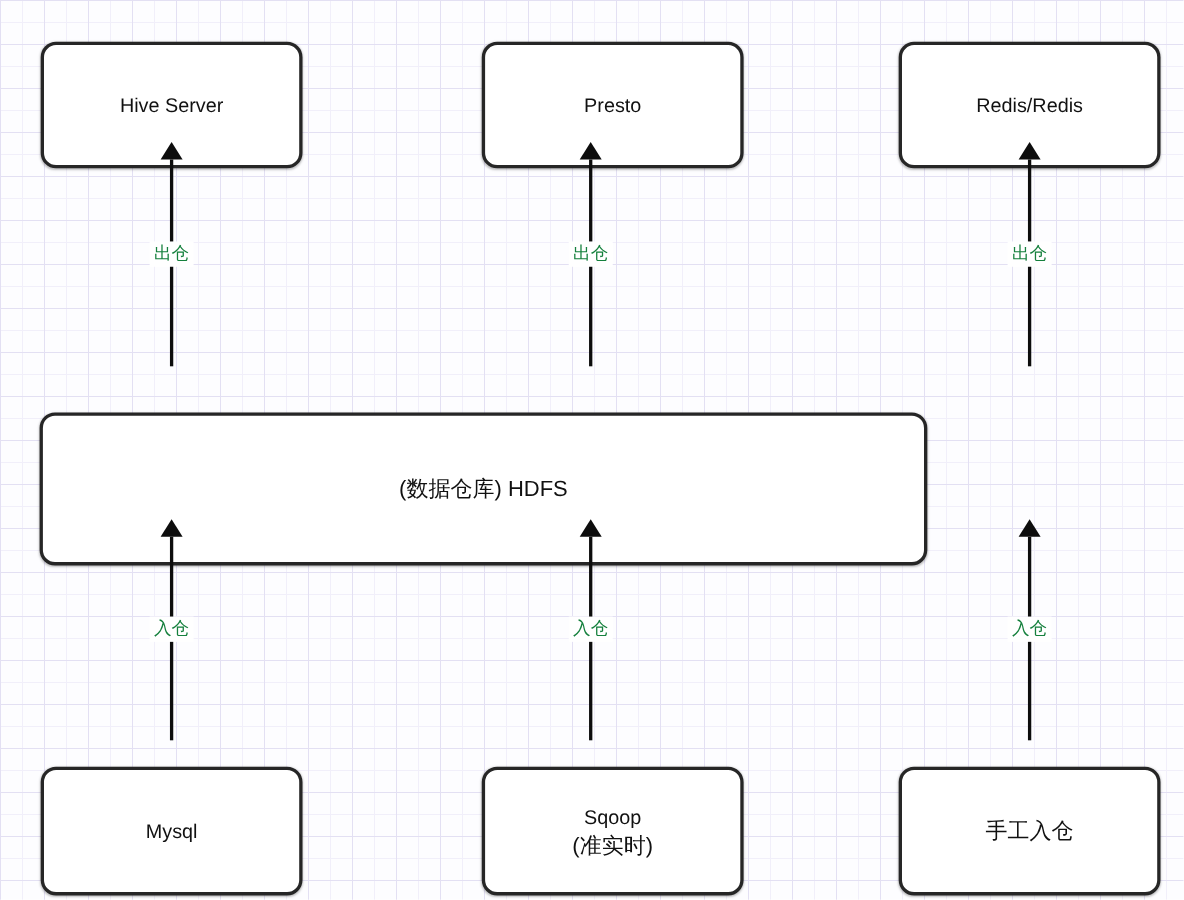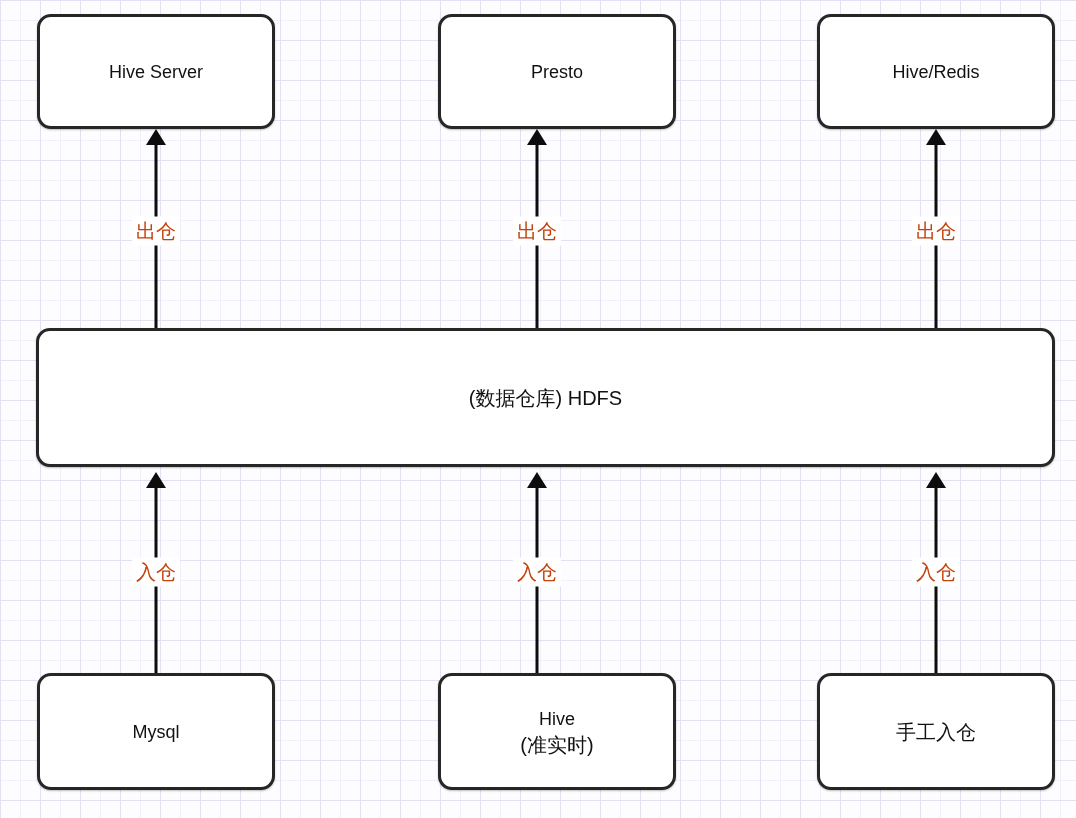--- a/index.html
+++ b/index.html
@@ -30,25 +30,26 @@
     border-radius: 14px;
     box-shadow: 0 1px 2px rgba(0,0,0,0.25);
     display: flex;
     flex-direction: column;
     align-items: center;
     justify-content: center;
     text-align: center;
     color: #111111;
     font-size: 18px;
     line-height: 26px;
+    margin-top: 24px;
   }
   .node .cn-size { font-size: 20px; }
   .node-top    { top: 14px;  width: 238px; height: 115px; }
   .node-bottom { top: 673px; width: 238px; height: 117px; }
-  .node-hdfs   { top: 328px; left: 36px; width: 1019px; height: 139px; font-size: 20px; }
+  .node-hdfs   { top: 351px; left: 36px; width: 807px; height: 139px; font-size: 20px; }
   .col-left   { left: 37px;  }
   .col-center { left: 438px; }
   .col-right  { left: 817px; }
 
   .arrow { position: absolute; }
   .arrow .shaft {
     position: absolute;
     width: 3px;
     background: #0d0d0d;
     transform: translateX(-50%);
@@ -60,38 +61,38 @@
     border-left: 10px solid transparent;
     border-right: 10px solid transparent;
     border-bottom: 16px solid #0d0d0d;
     transform: translateX(-50%);
   }
   .edge-label {
     position: absolute;
     transform: translate(-50%, -50%);
     background: #ffffff;
     padding: 1px 4px;
-    font-size: 20px;
-    color: #c2410c;
+    font-size: 16px;
+    color: #15803d;
     white-space: nowrap;
   }
 </style>
 </head>
 <body>
 
 <div class="canvas">
 
   <div class="node node-top col-left">
     <span>Hive Server</span>
   </div>
   <div class="node node-top col-center">
     <span>Presto</span>
   </div>
   <div class="node node-top col-right">
-    <span>Hive/Redis</span>
+    <span>Redis/Redis</span>
   </div>
 
   <div class="arrow">
     <div class="head" style="left:156px; top:129px;"></div>
     <div class="shaft" style="left:156px; top:145px; height:188px;"></div>
     <div class="edge-label" style="left:156px; top:231px;">出仓</div>
   </div>
   <div class="arrow">
     <div class="head" style="left:537px; top:129px;"></div>
     <div class="shaft" style="left:537px; top:145px; height:188px;"></div>
@@ -120,20 +121,20 @@
   <div class="arrow">
     <div class="head" style="left:936px; top:472px;"></div>
     <div class="shaft" style="left:936px; top:488px; height:185px;"></div>
     <div class="edge-label" style="left:936px; top:572px;">入仓</div>
   </div>
 
   <div class="node node-bottom col-left">
     <span>Mysql</span>
   </div>
   <div class="node node-bottom col-center">
-    <span>Hive</span>
+    <span>Sqoop</span>
     <span class="cn-size">(准实时)</span>
   </div>
   <div class="node node-bottom col-right">
     <span class="cn-size">手工入仓</span>
   </div>
 
 </div>
 
 </body></html>

